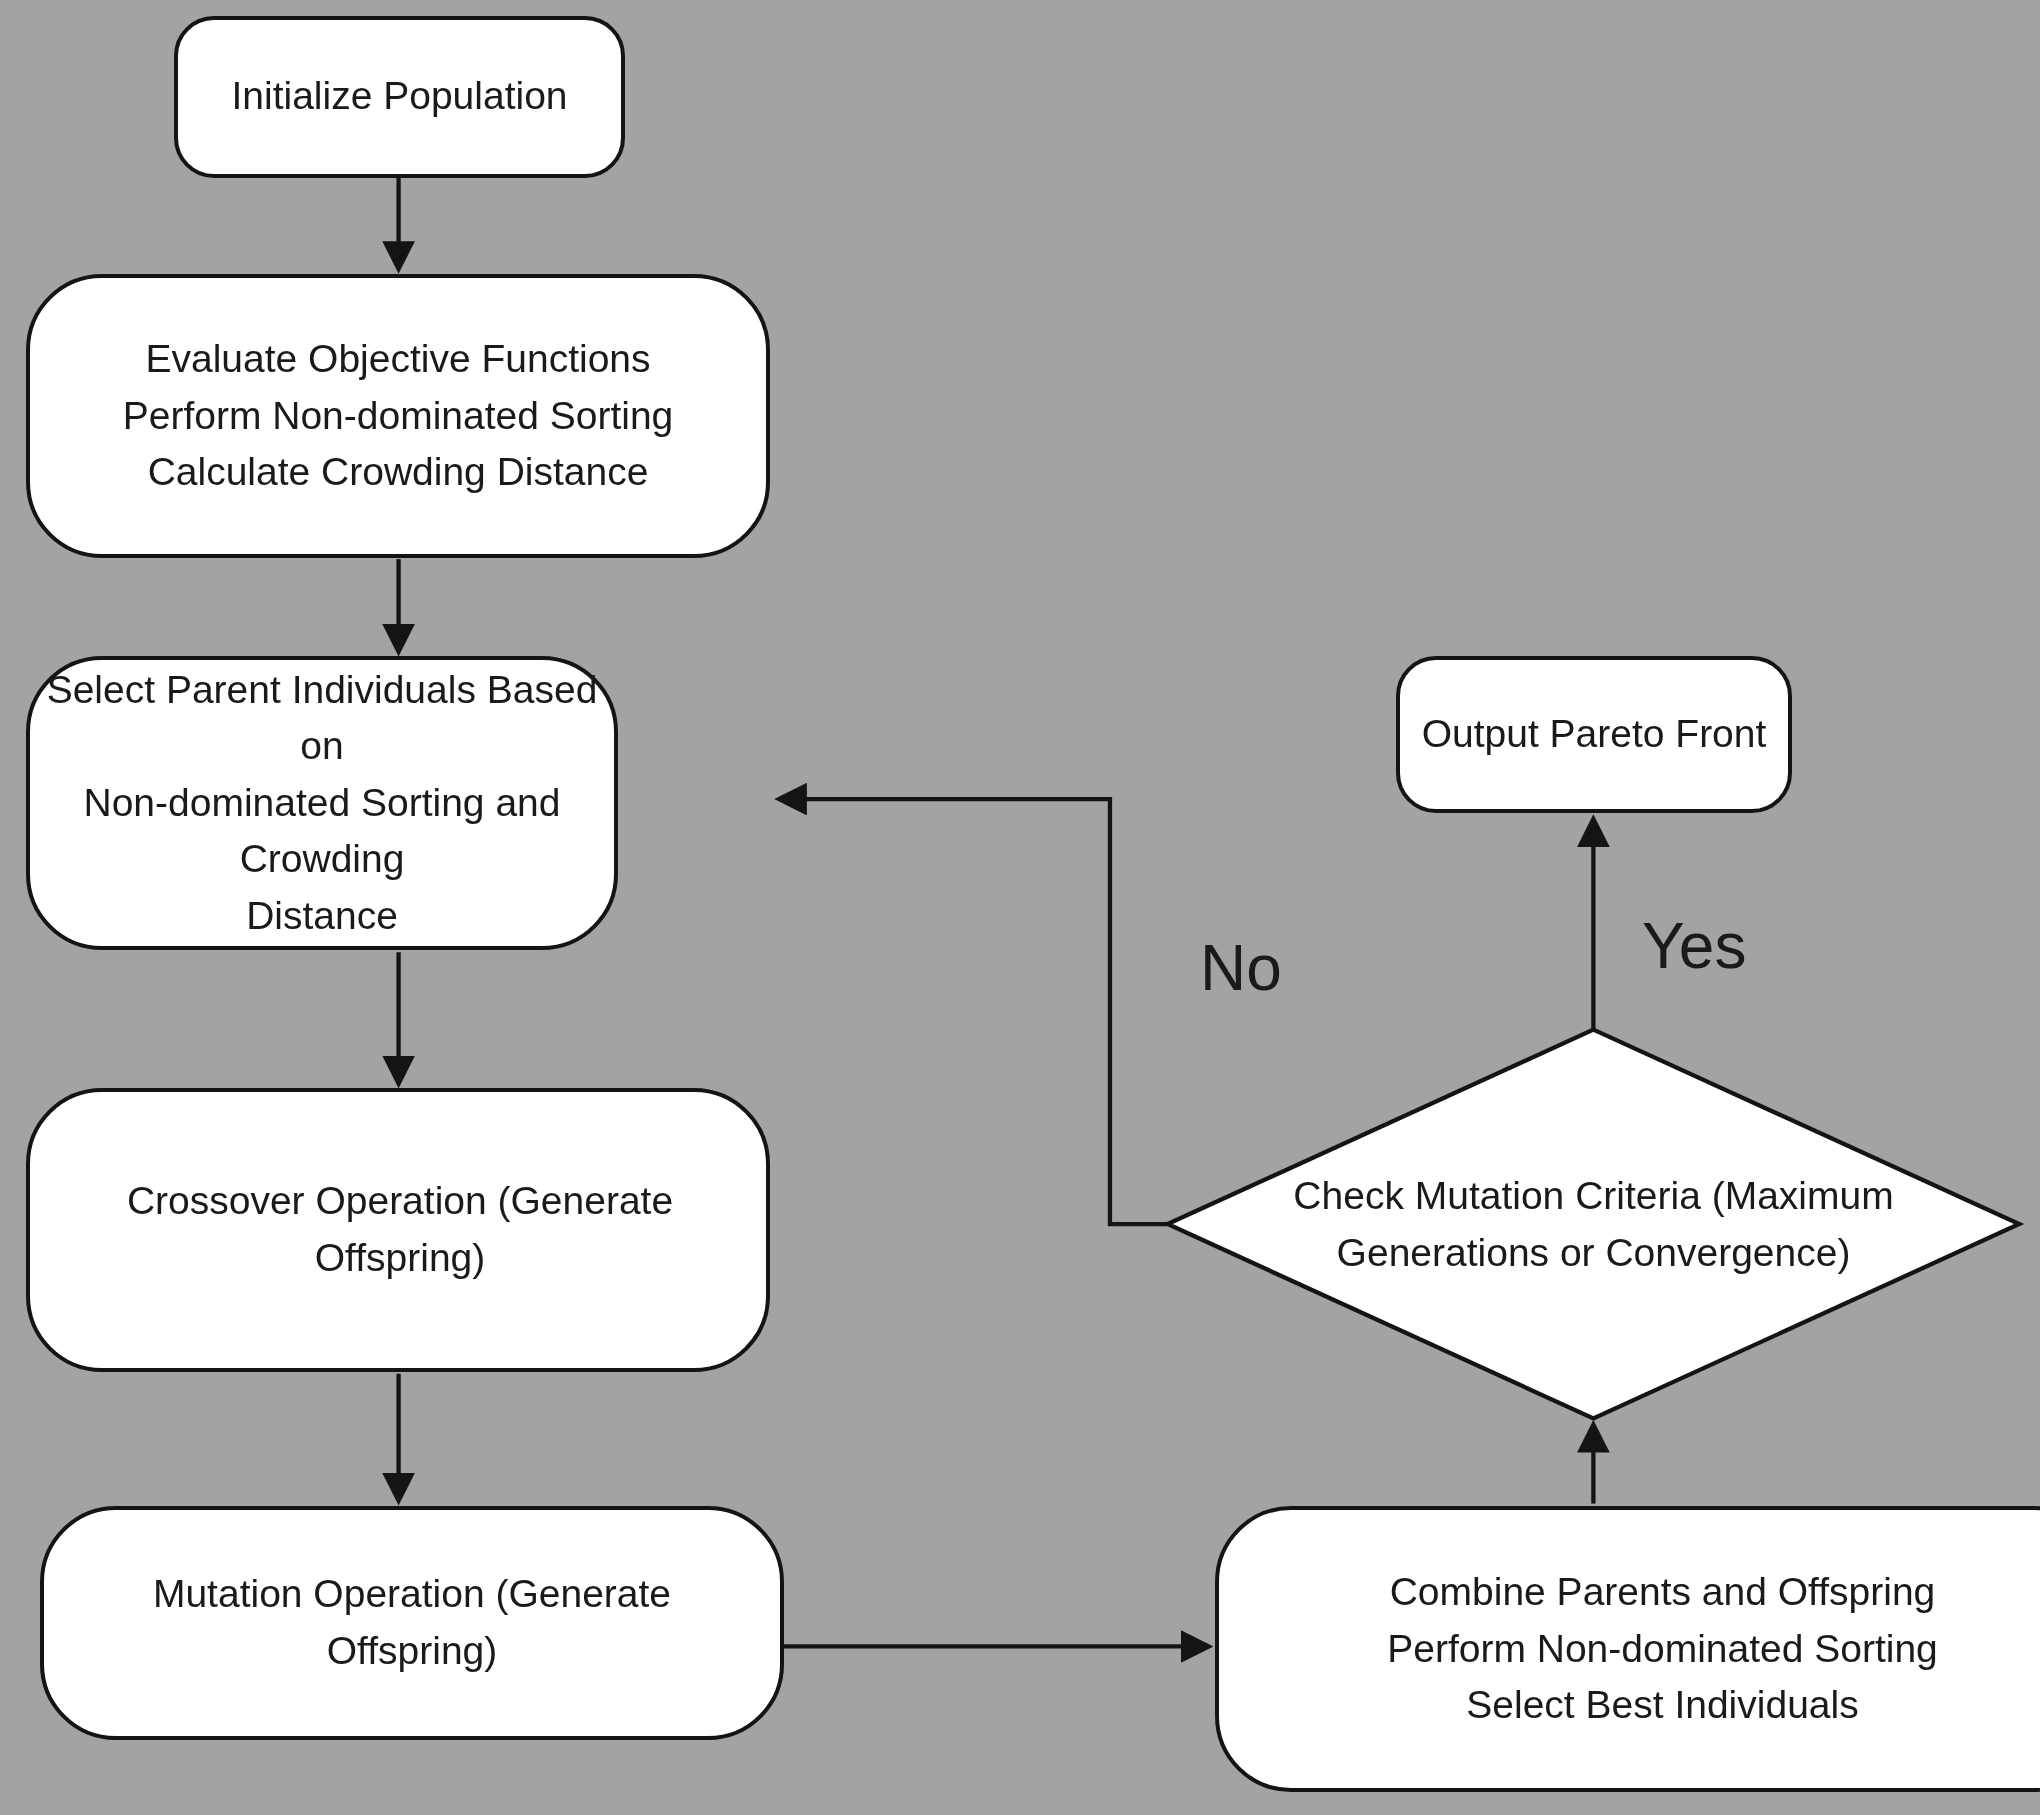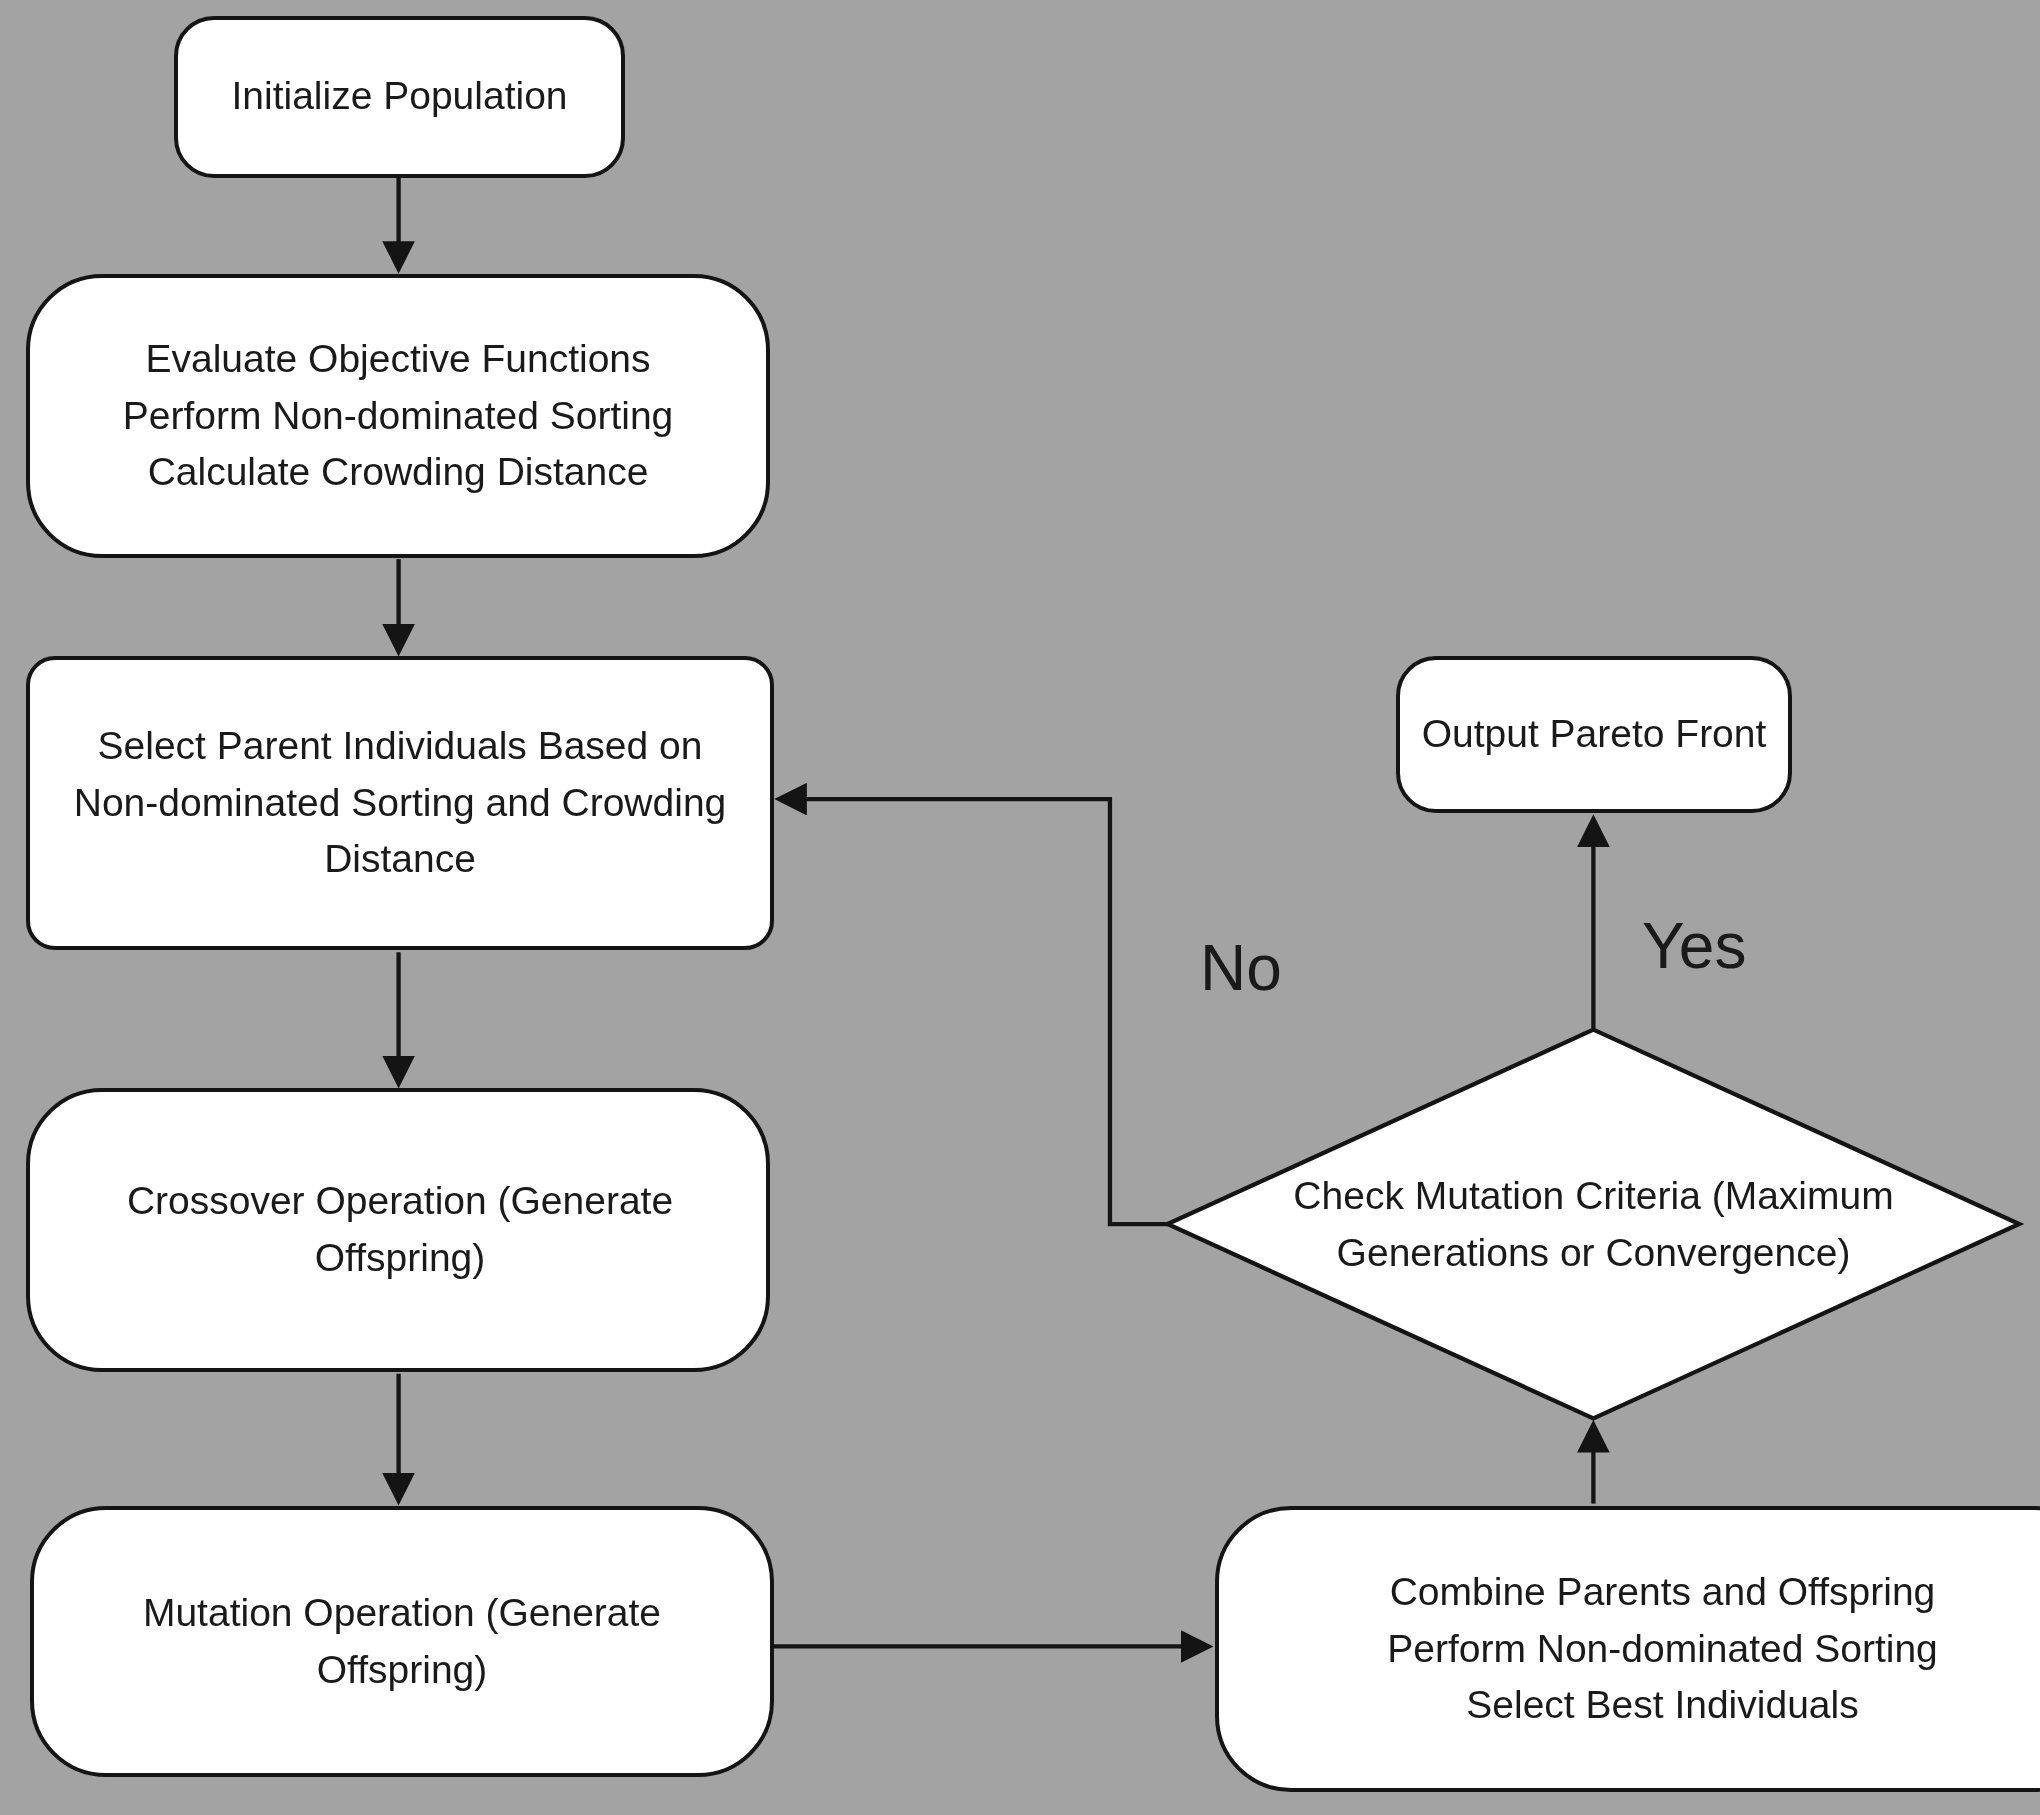--- a/index.html
+++ b/index.html
@@ -29,23 +29,23 @@
     white-space: pre-line;
     font-size: 39px;
     line-height: 1.45;
     padding: 0 12px;
   }
   .rounded-lg { border-radius: 76px; }
   .rounded-sm { border-radius: 40px; }
 
   .node-initialize { left: 174px;  top: 15.5px;   width: 451px; height: 162px; }
   .node-evaluate   { left: 26px;   top: 274px;  width: 744px; height: 284px; }
-  .node-select     { left: 26px;   top: 656px;  width: 748px; height: 294px; border-radius: 29px; }
+  .node-select     { left: 26px;   top: 656px;  width: 592px; height: 294px; }
   .node-crossover  { left: 26px;   top: 1088px; width: 744px; height: 284px; padding-left: 16px; }
-  .node-mutation   { left: 30px;   top: 1506px; width: 744px; height: 271px; }
+  .node-mutation   { left: 40px;   top: 1506px; width: 744px; height: 234px; }
   .node-combine    { left: 1215px; top: 1506px; width: 895px; height: 286px; }
   .node-output     { left: 1396px; top: 656px;  width: 396px; height: 157px; padding: 0 5.2px; }
 
   .diamond-label {
     position: absolute;
     left: 1232px; top: 1168px; width: 723px;
     text-align: center;
     white-space: pre-line;
     font-size: 39px;
     line-height: 1.45;

